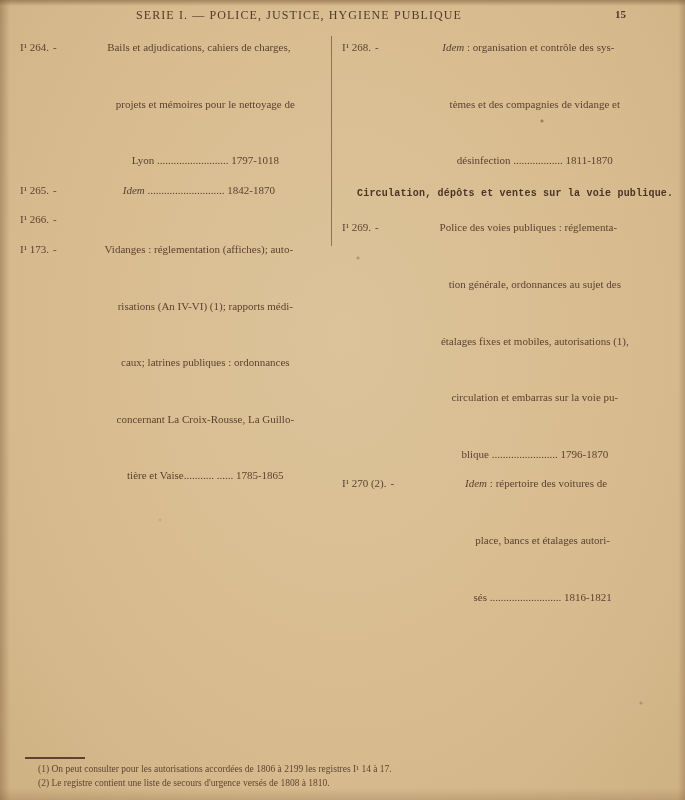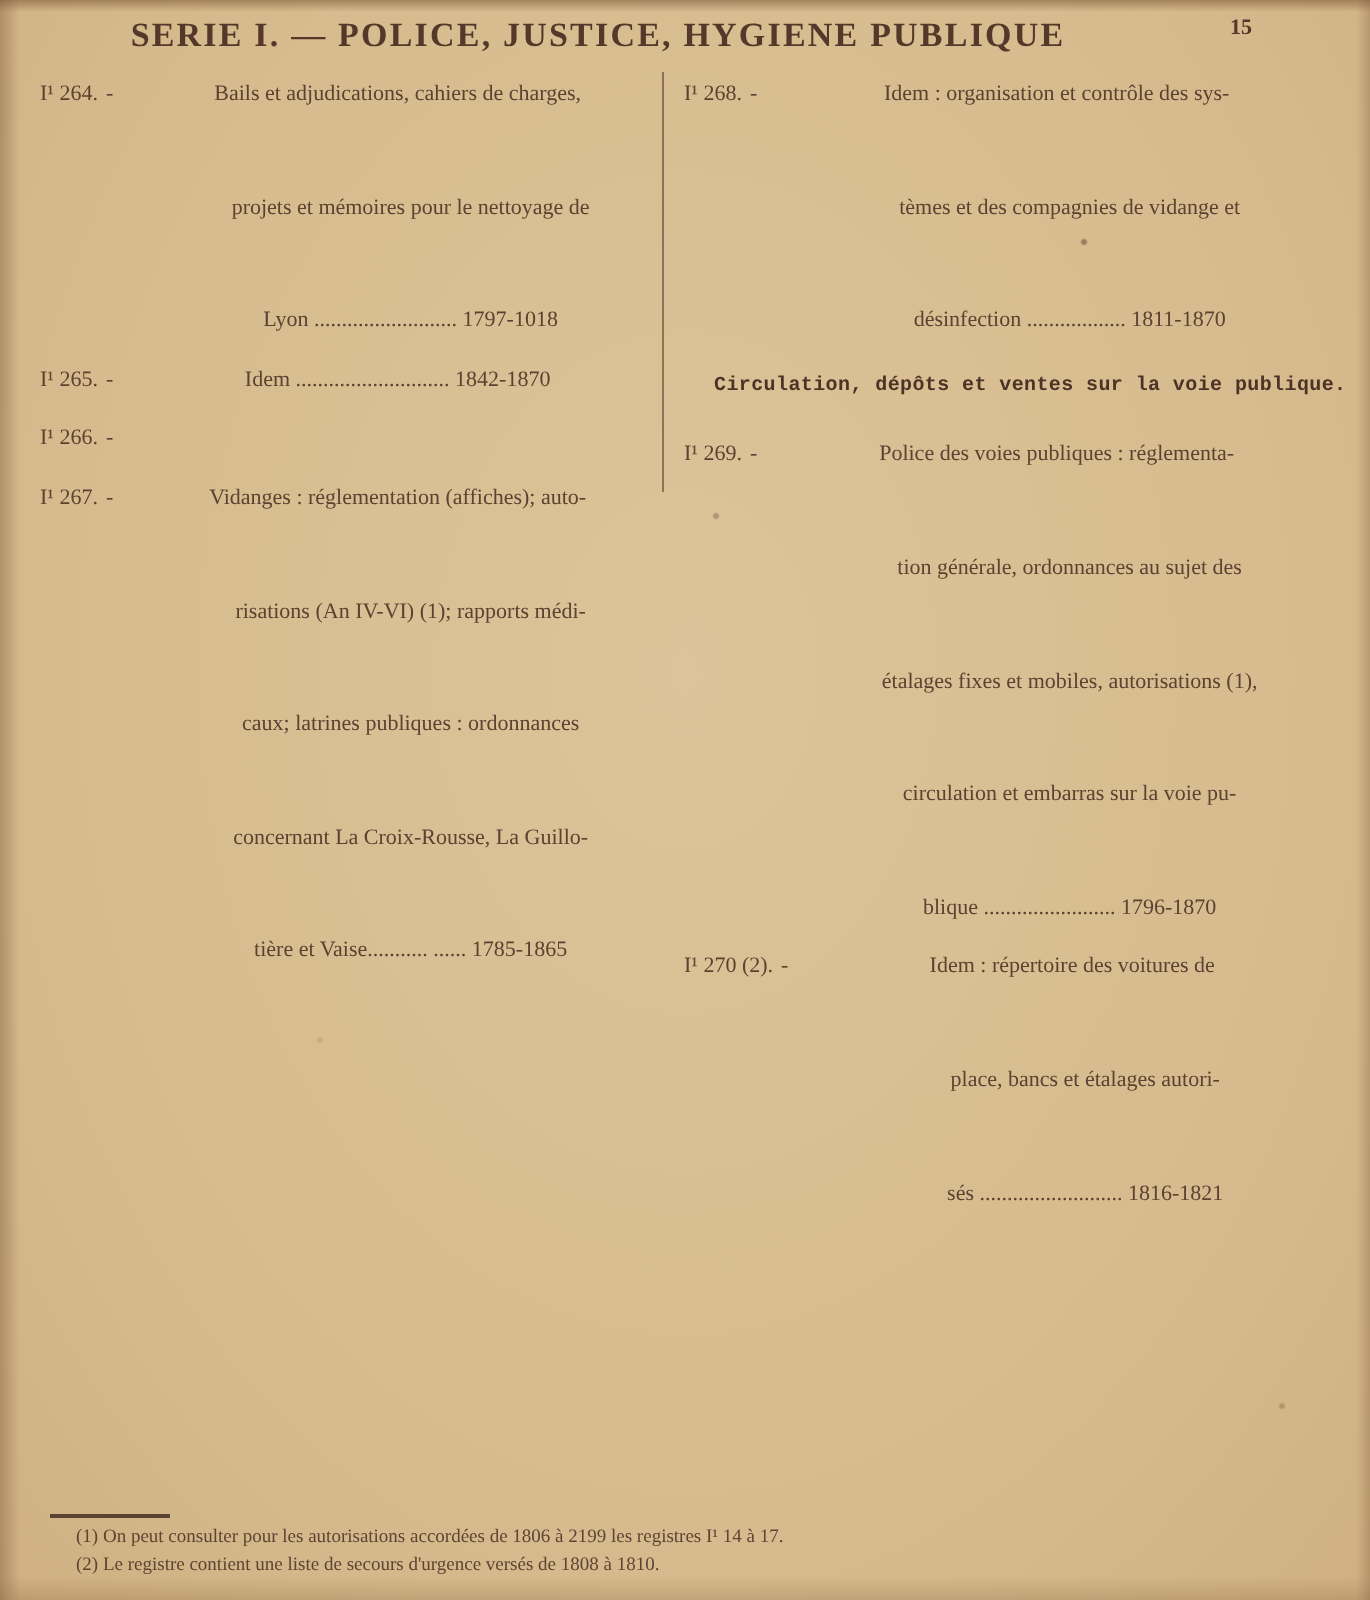--- a/index.html
+++ b/index.html
@@ -17,21 +17,21 @@
       radial-gradient(circle at 160px 520px, rgba(80,50,35,.12) 0, rgba(80,50,35,.12) 1px, transparent 2px),
       linear-gradient(to bottom, rgba(120,85,52,.55), rgba(120,85,52,0) 6px),
       linear-gradient(to right, rgba(120,85,52,.40), rgba(120,85,52,0) 10px),
       linear-gradient(to left, rgba(120,85,52,.30), rgba(120,85,52,0) 7px),
       linear-gradient(to top, rgba(120,85,52,.22), rgba(120,85,52,0) 12px),
       radial-gradient(ellipse at 50% 42%, #dcc399 0%, #d7bb8e 65%, #cfb183 100%);
   }
   .header-title{
     position:absolute;top:8px;left:0;width:598px;
     text-align:center;
-    font-weight:bold;font-size:17px;letter-spacing:1.1px;
+    font-weight:normal;font-size:12px;letter-spacing:1.1px;
     color:#54392a;
     white-space:nowrap;
   }
   .page-number{
     position:absolute;top:8px;left:615px;
     font-weight:bold;font-size:11px;color:#54392a;
   }
   .col{
     position:absolute;top:41px;
     font-size:11px;line-height:12.6px;
@@ -43,21 +43,21 @@
     width:1px;height:210px;
     background:rgba(94,64,44,.60);
   }
   .entry{display:flex;margin-bottom:17px;text-align:center;}
   .entry:last-child{margin-bottom:0;}
   .entry-id{white-space:nowrap;margin-right:4px;}
   .entry-sep{margin-right:6px;}
   .entry-body{flex:1;min-width:0;}
   .line{white-space:nowrap;}
   .line.indent{padding-left:13px;margin-top:44px;}
-  .italic{}
+  .italic{font-style:italic;}
   .section-heading{
     font-family:Liberation Mono, monospace;
     font-weight:bold;font-size:10px;letter-spacing:.2px;
     color:#4b3425;
     margin:21px 0 21px 15px;
     white-space:nowrap;
   }
   .footnote-rule{
     position:absolute;left:25px;top:757px;
     width:60px;height:2px;background:#5c4231;
@@ -92,21 +92,21 @@
         <span class="entry-sep">-</span>
         <div class="entry-body">
           <div class="line"><span class="italic">Idem</span><span> ............................ 1842-1870</span></div>
         </div>
       </div>
       <div class="entry">
         <span class="entry-id">I¹ 266.</span>
         <span class="entry-sep">-</span>
       </div>
       <div class="entry">
-        <span class="entry-id">I¹ 267.</span>
+        <span class="entry-id">I¹ 173.</span>
         <span class="entry-sep">-</span>
         <div class="entry-body">
           <div class="line">Vidanges : réglementation (affiches); auto-</div>
           <div class="line indent">risations (An IV-VI) (1); rapports médi-</div>
           <div class="line indent">caux; latrines publiques : ordonnances</div>
           <div class="line indent">concernant La Croix-Rousse, La Guillo-</div>
           <div class="line indent">tière et Vaise........... ...... 1785-1865</div>
         </div>
       </div>
     </div>

